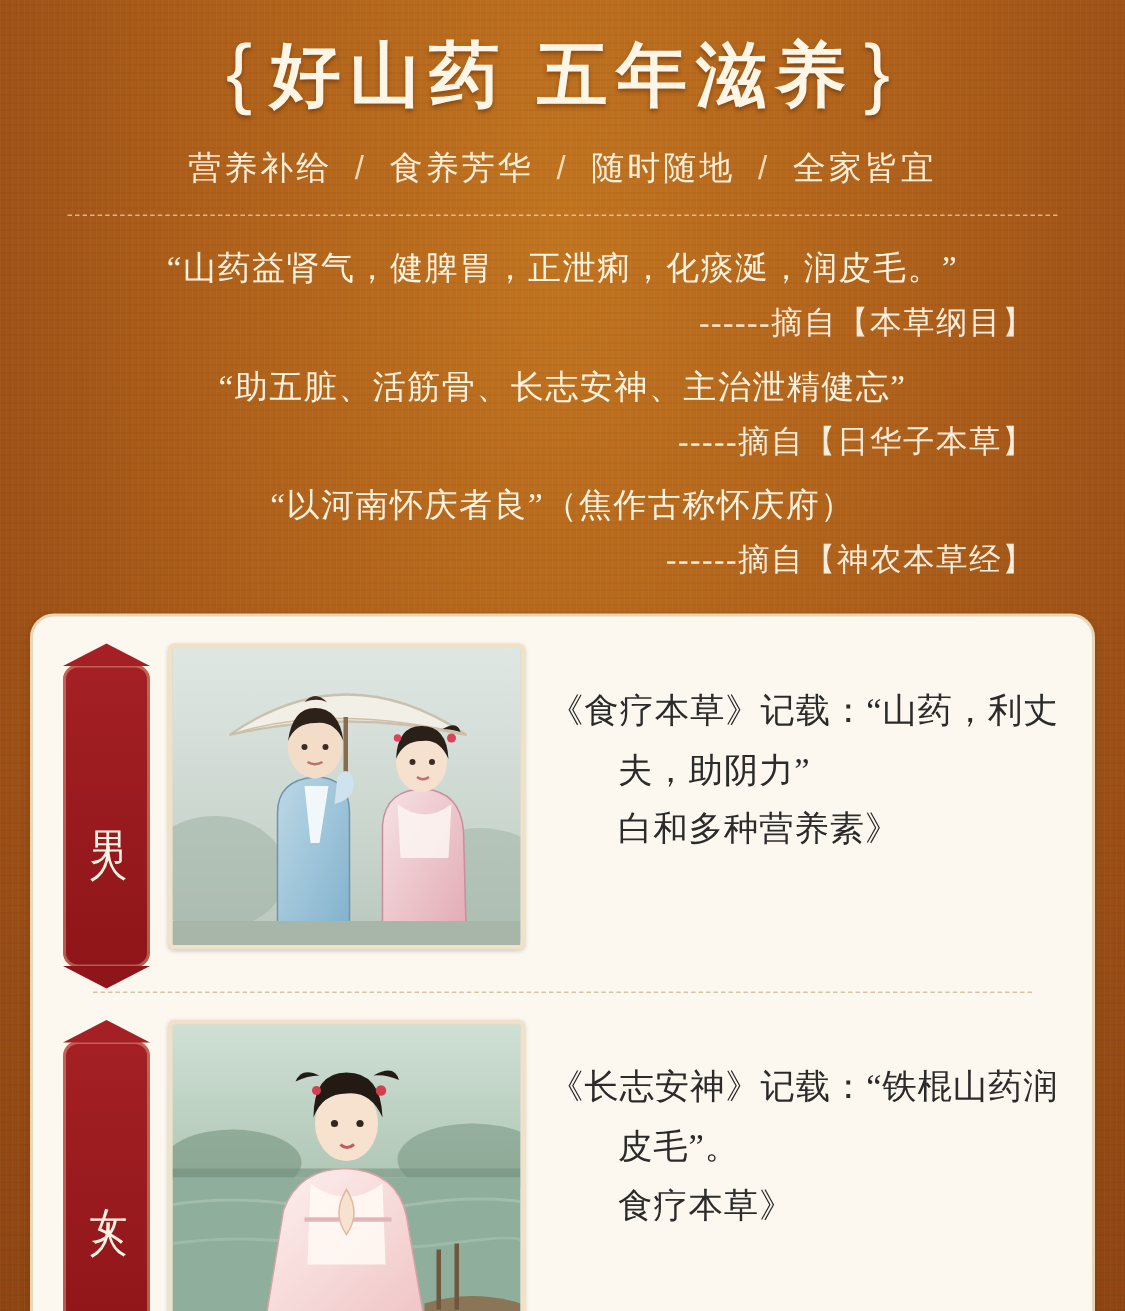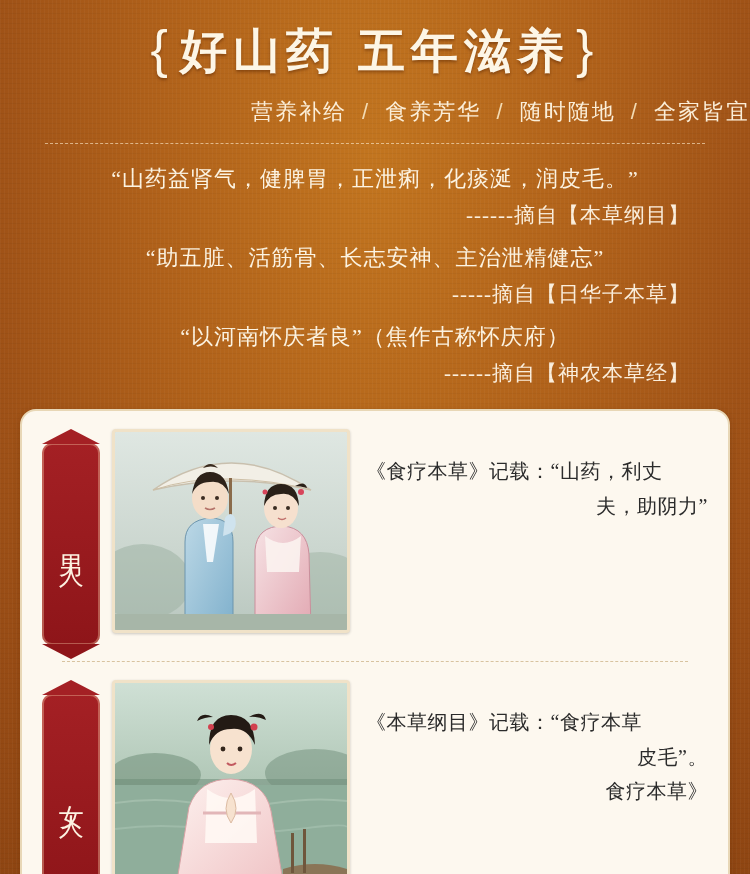--- a/index.html
+++ b/index.html
@@ -51,21 +51,20 @@
     color: #fdf6e6;
     padding: 0 6px;
     font-weight: normal;
   }
   .subtitle {
     margin-top: 16px;
     font-size: 22px;
     color: #fbeed8;
     letter-spacing: 2px;
     font-family: "Liberation Sans", "DejaVu Sans", sans-serif;
-    text-align: right;
   }
   .subtitle .sep {
     padding: 0 7px;
     color: #f3dcb4;
   }
   .divider {
     width: 660px;
     height: 0;
     margin: 16px auto 0 auto;
     border-top: 1px dashed rgba(255,238,206,0.62);
@@ -181,26 +180,26 @@
   }
   .illu svg { display: block; width: 100%; height: 100%; }
 
   
   .txt {
     flex: 1 1 auto;
     padding-left: 16px;
     padding-right: 6px;
     padding-top: 26px;
     color: #2b2b2b;
-    font-size: 20px;
+    font-size: 23px;
     line-height: 1.62;
     letter-spacing: 0.5px;
   }
   .txt p { margin: 0 0 10px 0; text-indent: 0; }
-  .txt p.indent { text-indent: 2em; margin-top: -8px; text-align: right; }
+  .txt p.indent { text-indent: 2em; margin-top: -8px; }
   .txt p:last-child { margin-bottom: 0; }
 </style>
 </head>
 <body>
 
 <div class="page">
 
   <div class="title-wrap">
     <div class="main-title">
       <span class="brace">{</span><span>好山药 五年滋养</span><span class="brace">}</span>
@@ -292,20 +291,21 @@
             <circle cx="150" cy="60" r="2.5" fill="#d7455b"></circle>
           </g>
 
           <rect x="0" y="182" width="232" height="16" fill="#a7b6a8"></rect>
         </svg>
       </div>
 
       <div class="txt">
         <p>《食疗本草》记载：“山药，利丈</p>
         <p class="indent">夫，助阴力”</p>
+        <p class="indent">白和多种营养素》</p>
       </div>
     </div>
 
     <div style="position:relative;height:1px;margin:6px 0 0 0;">
       <div class="row-sep"></div>
     </div>
 
     <div class="row">
       <div class="tag">
         <span class="tag-text">女人</span>
@@ -352,20 +352,20 @@
             <path d="M116 110 q-10 16 0 30 q10 -14 0 -30z" fill="#f7e2cf" stroke="#dcbba3" stroke-width="1"></path>
           </g>
 
           <path d="M168 186 Q200 176 232 186 L232 198 L168 198 Z" fill="#8a6b4b" opacity="0.85"></path>
           <rect x="176" y="150" width="3" height="40" fill="#6f563c"></rect>
           <rect x="188" y="146" width="3" height="44" fill="#6f563c"></rect>
         </svg>
       </div>
 
       <div class="txt">
-        <p>《本草纲目》记载：“食疗本草</p>
+        <p>《长志安神》记载：“铁棍山药润</p>
         <p class="indent">皮毛”。</p>
         <p class="indent">食疗本草》</p>
       </div>
     </div>
 
   </div>
 </div>
 
 </body></html>

